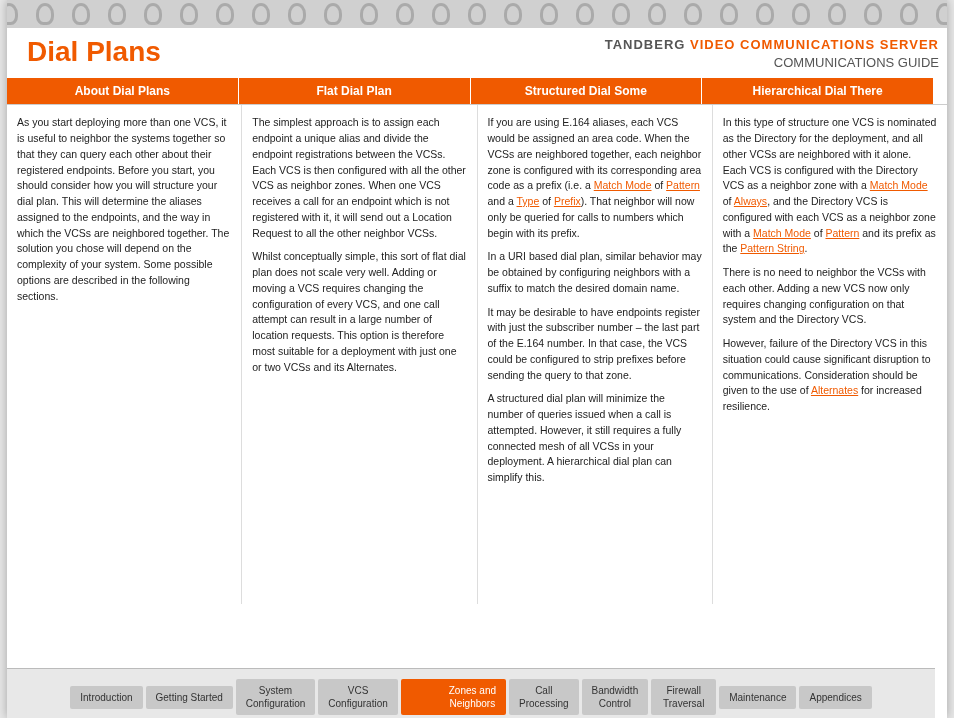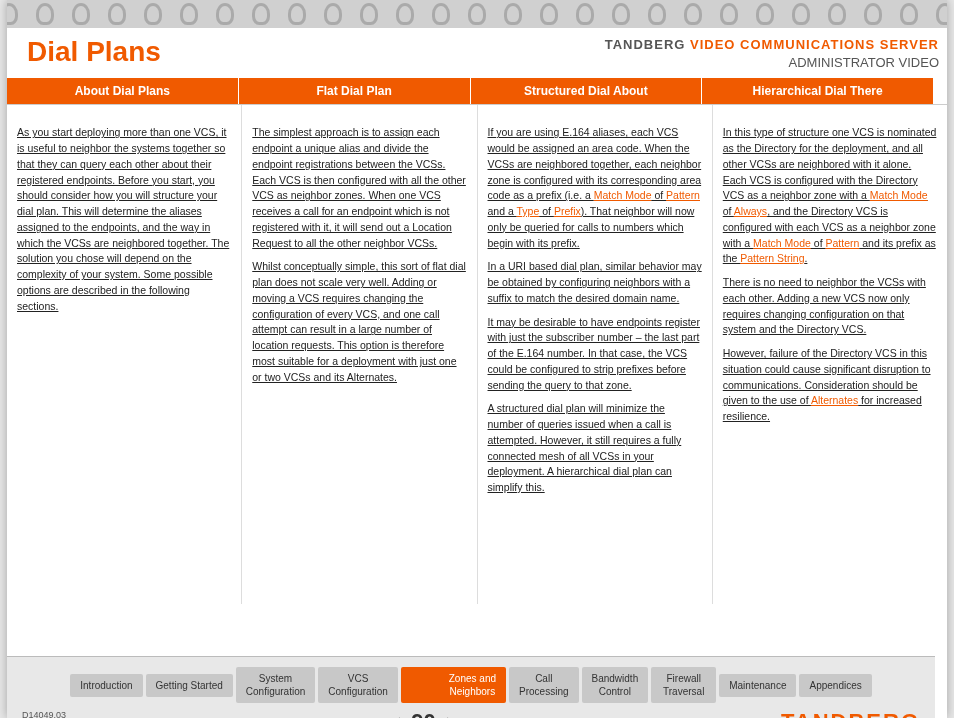--- a/index.html
+++ b/index.html
@@ -94,39 +94,38 @@
     .col-header:last-child { border-right: none; }
 
     
     .content-area {
       display: flex;
       height: 500px;
       border-top: 1px solid #ccc;
     }
     .col-content {
       flex: 1;
-      padding: 20px 10px;
+      padding: 10px 10px;
       font-size: 10.5px;
       line-height: 1.5;
       color: #222;
       border-right: 1px solid #ddd;
       overflow: hidden;
-      text-decoration: underline;
     }
     .col-content:last-child { border-right: none; }
     .col-content p { margin-bottom: 8px; }
     .col-content .link { color: #f05a00; text-decoration: underline; }
 
     
     .bottom-nav {
       position: absolute;
       bottom: 0;
       left: 0;
       right: 12px;
-      height: 62px;
+      height: 50px;
       background: #e8e8e8;
     }
     .nav-tabs {
       display: flex;
       justify-content: center;
       align-items: center;
       gap: 3px;
       padding: 8px 10px 4px;
     }
     .nav-tab {
@@ -226,34 +225,34 @@
   </div>
 
   <div class="header">
     <div class="header-top">
       <div class="page-title">Dial Plans</div>
       <div class="header-right">
         <span class="company">
           <span>TANDBERG</span>
           <span class="orange">VIDEO COMMUNICATIONS SERVER</span>
         </span>
-        <span class="guide">ADMINISTRATOR VIDEO</span>
+        <span class="guide">COMMUNICATIONS GUIDE</span>
       </div>
     </div>
   </div>
 
   <div class="col-headers">
     <div class="col-header">
       <span>About Dial Plans</span>
     </div>
     <div class="col-header">
       <span>Flat Dial Plan</span>
     </div>
     <div class="col-header">
-      <span>Structured Dial About</span>
+      <span>Structured Dial Some</span>
     </div>
     <div class="col-header">
       <span>Hierarchical Dial There</span>
     </div>
   </div>
 
   <div class="content-area">
 
     <div class="col-content">
       <p>As you start deploying more than one VCS, it is useful to neighbor the systems together so that they can query each other about their registered endpoints. Before you start, you should consider how you will structure your dial plan.  This will determine the aliases assigned to the endpoints, and the way in which the VCSs are neighbored together.  The solution you chose will depend on the complexity of your system.  Some possible options are described in the following sections.</p>

